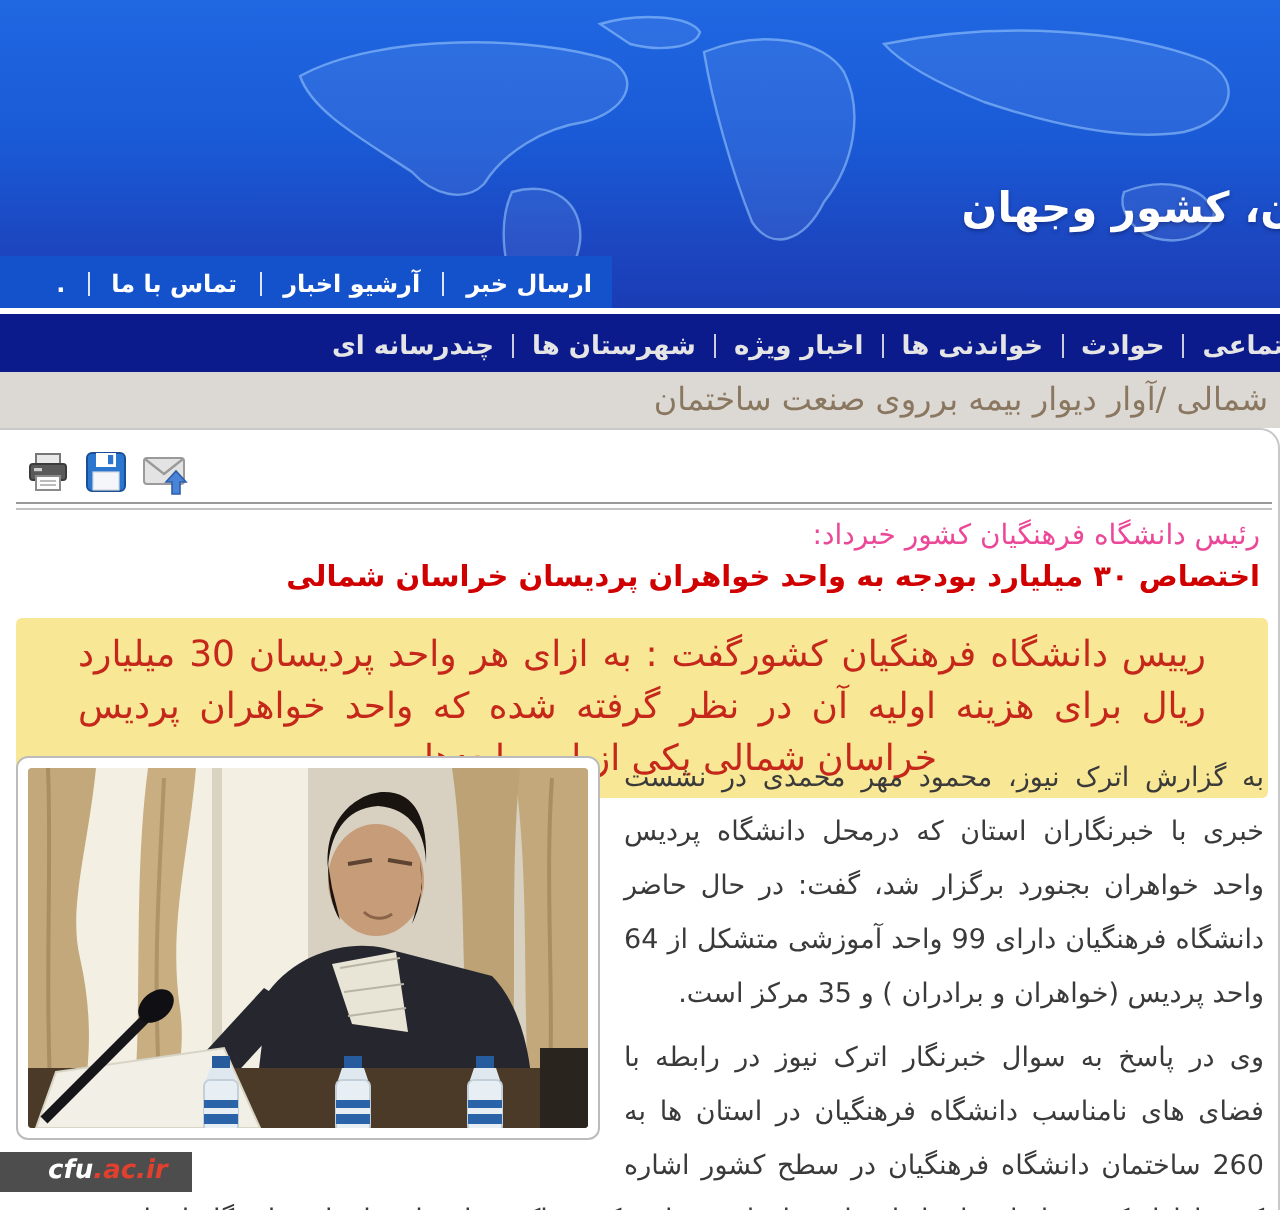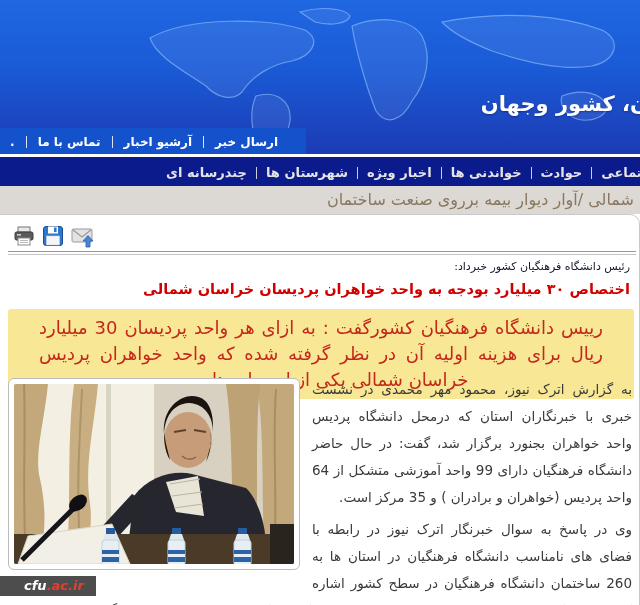--- a/index.html
+++ b/index.html
@@ -6,21 +6,21 @@
   #page{position:relative;width:640px;height:605px;overflow:hidden;background:#fff;
         font-family:"DejaVu Sans","Liberation Sans",sans-serif;}
 
   
   .banner{position:absolute;left:0;top:0;width:640px;height:154px;
           background:linear-gradient(180deg,#2067e2 0%,#1a5ad6 45%,#1c46c0 80%,#1a3cb4 100%);overflow:hidden;}
   .banner svg.map{position:absolute;left:0;top:0;}
   .banner-title{position:absolute;right:-8px;top:92px;color:#ffffff;font-size:21px;font-weight:bold;
                 direction:rtl;white-space:nowrap;text-shadow:0 1px 2px rgba(0,0,40,.35);}
   .menu-strip{position:absolute;left:0;bottom:0;width:306px;height:26px;background:#1452cb;
-              direction:rtl;white-space:nowrap;line-height:26px;padding-right:28px;box-sizing:border-box;overflow:hidden;}
+              direction:rtl;white-space:nowrap;line-height:26px;padding-right:10px;box-sizing:border-box;overflow:hidden;}
   .menu-item{color:#ffffff;font-size:12px;font-weight:bold;cursor:pointer;}
   .vsep{display:inline-block;width:1px;height:12px;background:rgba(255,255,255,.85);
         margin:0 11px;vertical-align:middle;}
 
   
   .nav{position:absolute;left:0;top:157px;width:640px;height:29px;background:#0c1b8c;overflow:hidden;}
   .nav-row{position:absolute;right:-16px;top:0;height:29px;line-height:29px;direction:rtl;white-space:nowrap;}
   .nav-item{color:#e5e5e5;font-size:13px;font-weight:bold;cursor:pointer;}
   .nav .vsep{background:rgba(253,249,238,.8);margin:0 9px;}
 
@@ -34,21 +34,21 @@
                border:1px solid #c9c9c9;border-radius:10px;}
 
   .toolbar{position:absolute;left:12px;top:224px;display:flex;gap:5px;}
   .tool{width:24px;height:24px;cursor:pointer;}
 
   .date-line{position:absolute;right:8px;top:222px;direction:rtl;color:#cf3a2e;font-size:13px;white-space:nowrap;}
 
   .divider{position:absolute;left:8px;right:4px;top:251px;height:2px;
            border-top:1px solid #999;border-bottom:1px solid #c2c2c2;}
 
-  .kicker{position:absolute;right:10px;top:260px;direction:rtl;color:#0f172a;font-size:11px;margin-left:16px;}
+  .kicker{position:absolute;right:10px;top:260px;direction:rtl;color:#ec4899;font-size:14px;margin-left:16px;}
   .headline{position:absolute;right:10px;top:281px;direction:rtl;color:#d10000;font-size:14.5px;font-weight:bold;}
 
   .summary{position:absolute;left:8px;right:6px;top:309px;background:#f8e795;border-radius:3px;
            direction:rtl;color:#c5271b;font-size:18px;line-height:26px;
            padding:6px 31px;box-sizing:border-box;text-align:justify;text-align-last:center;}
 
   .article{position:absolute;left:8px;right:8px;top:376px;direction:rtl;color:#3a3a3a;
            font-size:13.5px;line-height:27px;text-align:justify;}
   .article p{margin:0 0 5px 0;padding-left:44px;}
 

